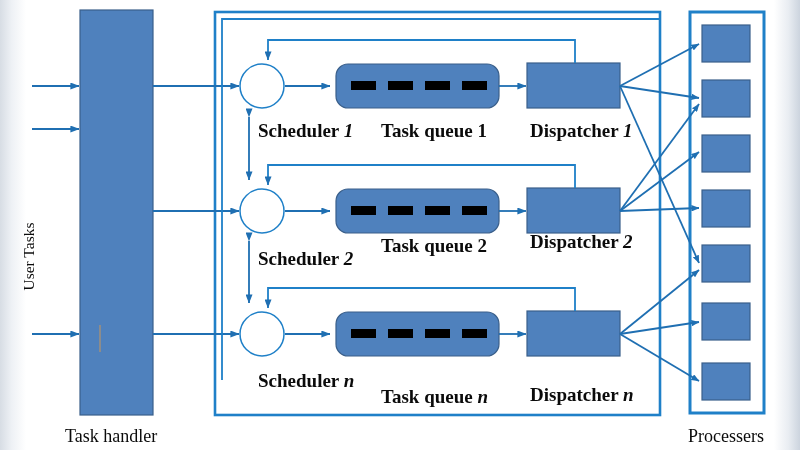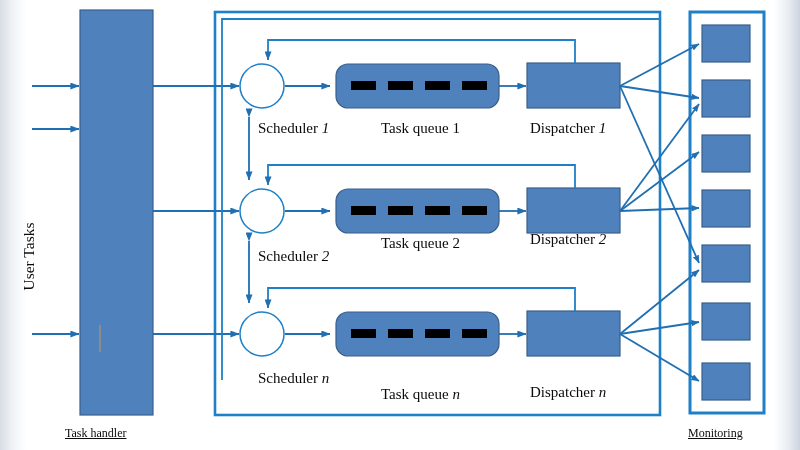--- a/index.html
+++ b/index.html
@@ -39,28 +39,28 @@
     width: 800px;
     height: 450px;
   }
   .lbl {
     position: absolute;
     color: #0b0b0b;
     white-space: nowrap;
     line-height: 1;
   }
   .lbl-node {
-    font-size: 15px;
+    font-size: 19px;
+    font-weight: bold;
   }
   .lbl-node .idx {
     font-style: italic;
   }
   .lbl-section {
-    font-size: 12px;
-    text-decoration: underline;
+    font-size: 18px;
   }
   .lbl-vert {
     font-size: 15.5px;
     transform-origin: left bottom;
     transform: rotate(-90deg);
   }
 </style>
 </head>
 <body>
 
@@ -195,15 +195,15 @@
   <div class="lbl lbl-node" style="left:381px; top:387px;">
     <span>Task queue</span>
     <span class="idx">n</span>
   </div>
   <div class="lbl lbl-node" style="left:530px; top:385px;">
     <span>Dispatcher</span>
     <span class="idx">n</span>
   </div>
 
   <div class="lbl lbl-section" style="left:65px; top:427px;">Task handler</div>
-  <div class="lbl lbl-section" style="left:688px; top:427px;">Monitoring</div>
+  <div class="lbl lbl-section" style="left:688px; top:427px;">Processers</div>
 
 </div>
 
 </body></html>

